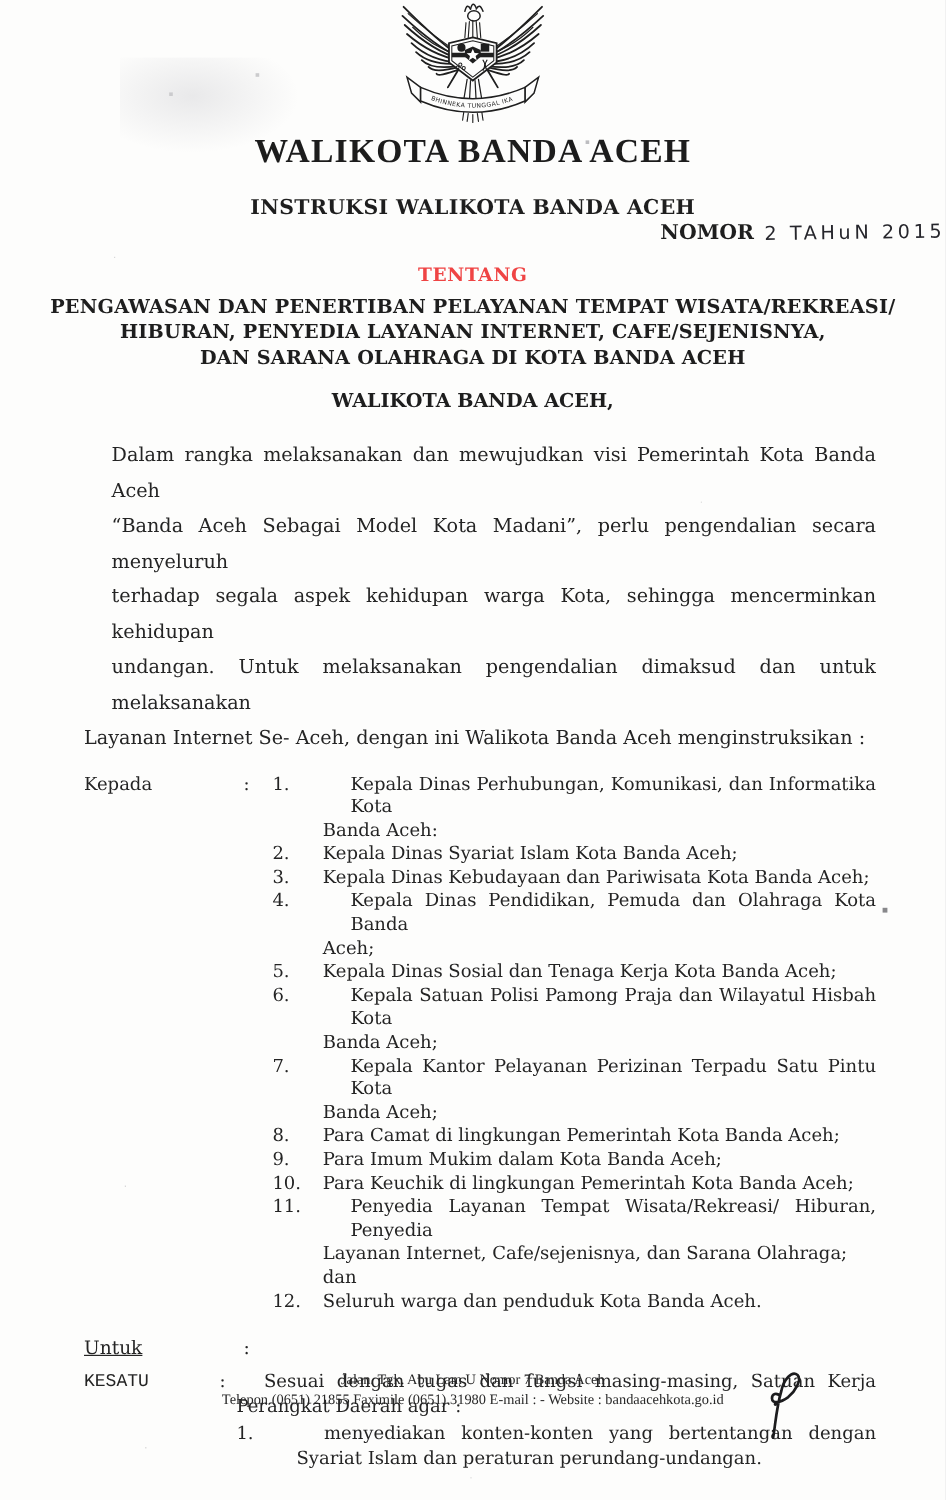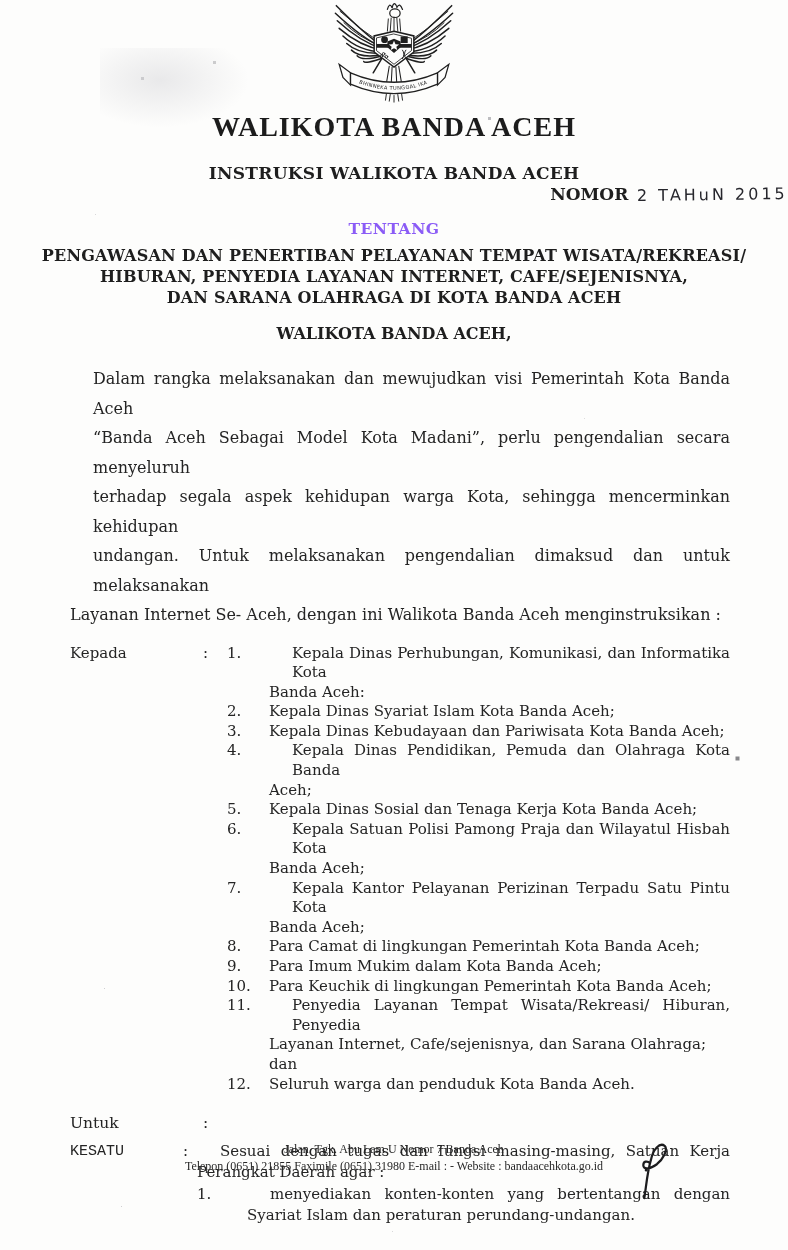--- a/index.html
+++ b/index.html
@@ -43,40 +43,40 @@
     font-size:28px; font-weight:bold; letter-spacing:1px; margin-top:7px;
     color:#1c1c1c;
   }
   .doc-line  { font-size:17px; font-weight:bold; margin-top:20px; letter-spacing:0.3px; color:#1e1e1e;}
   .nomor-line{ font-size:17px; font-weight:bold; margin-top:1px; color:#1e1e1e;text-align:right;}
   .handwritten {
     font-family:"DejaVu Sans", sans-serif; font-weight:normal; font-size:16px;
     letter-spacing:3px; display:inline-block; transform:rotate(-0.8deg);
     margin-left:9px; color:#26262c;
   }
-  .tentang   { font-size:15.5px; font-weight:bold; margin-top:15px; letter-spacing:0.5px; color:#8b5cf6;}
+  .tentang   { font-size:15.5px; font-weight:bold; margin-top:15px; letter-spacing:0.5px; color:#ef4444;}
   .subject   { font-size:16px; font-weight:bold; line-height:21px; margin-top:7px; letter-spacing:0.2px; color:#1e1e1e;}
   .salutation{ font-size:16px; font-weight:bold; margin-top:16px; color:#1e1e1e;}
 
   main { padding:0 58px 0 70px; }
 
   .preamble { margin-top:21px; font-size:16px; line-height:29.5px; }
   .jl { text-align:justify; text-align-last:justify;margin-left:23px; }
 
   .block-row { display:flex; align-items:flex-start; }
   .kepada { margin-top:14px; font-size:15px; line-height:19.6px; }
   .k-label { width:133px; flex-shrink:0; }
   .k-colon { width:24px; flex-shrink:0; }
   .k-list  { flex:1; min-width:0; }
   .li-row  { display:flex; }
   .li-num  { width:42px; flex-shrink:0; }
   .li-text { flex:1; min-width:0; }
 
   .untuk  { margin-top:20px; font-size:15.5px; }
-  .u-label { width:133px; flex-shrink:0; }
+  .u-label { width:133px; flex-shrink:0;text-decoration:underline; }
   .u-colon { flex:1; }
 
   .kesatu { margin-top:9px; font-size:15px; line-height:21px; }
   .k2-label { width:113px; flex-shrink:0;font-family:Liberation Mono, monospace; }
   .k2-colon { width:14px; flex-shrink:0; }
   .k2-content { flex:1; min-width:0; }
   .sub-row  { display:flex; margin-top:1px; }
   .sub-num  { width:50px; flex-shrink:0; }
   .sub-text { flex:1; min-width:0; }
 

